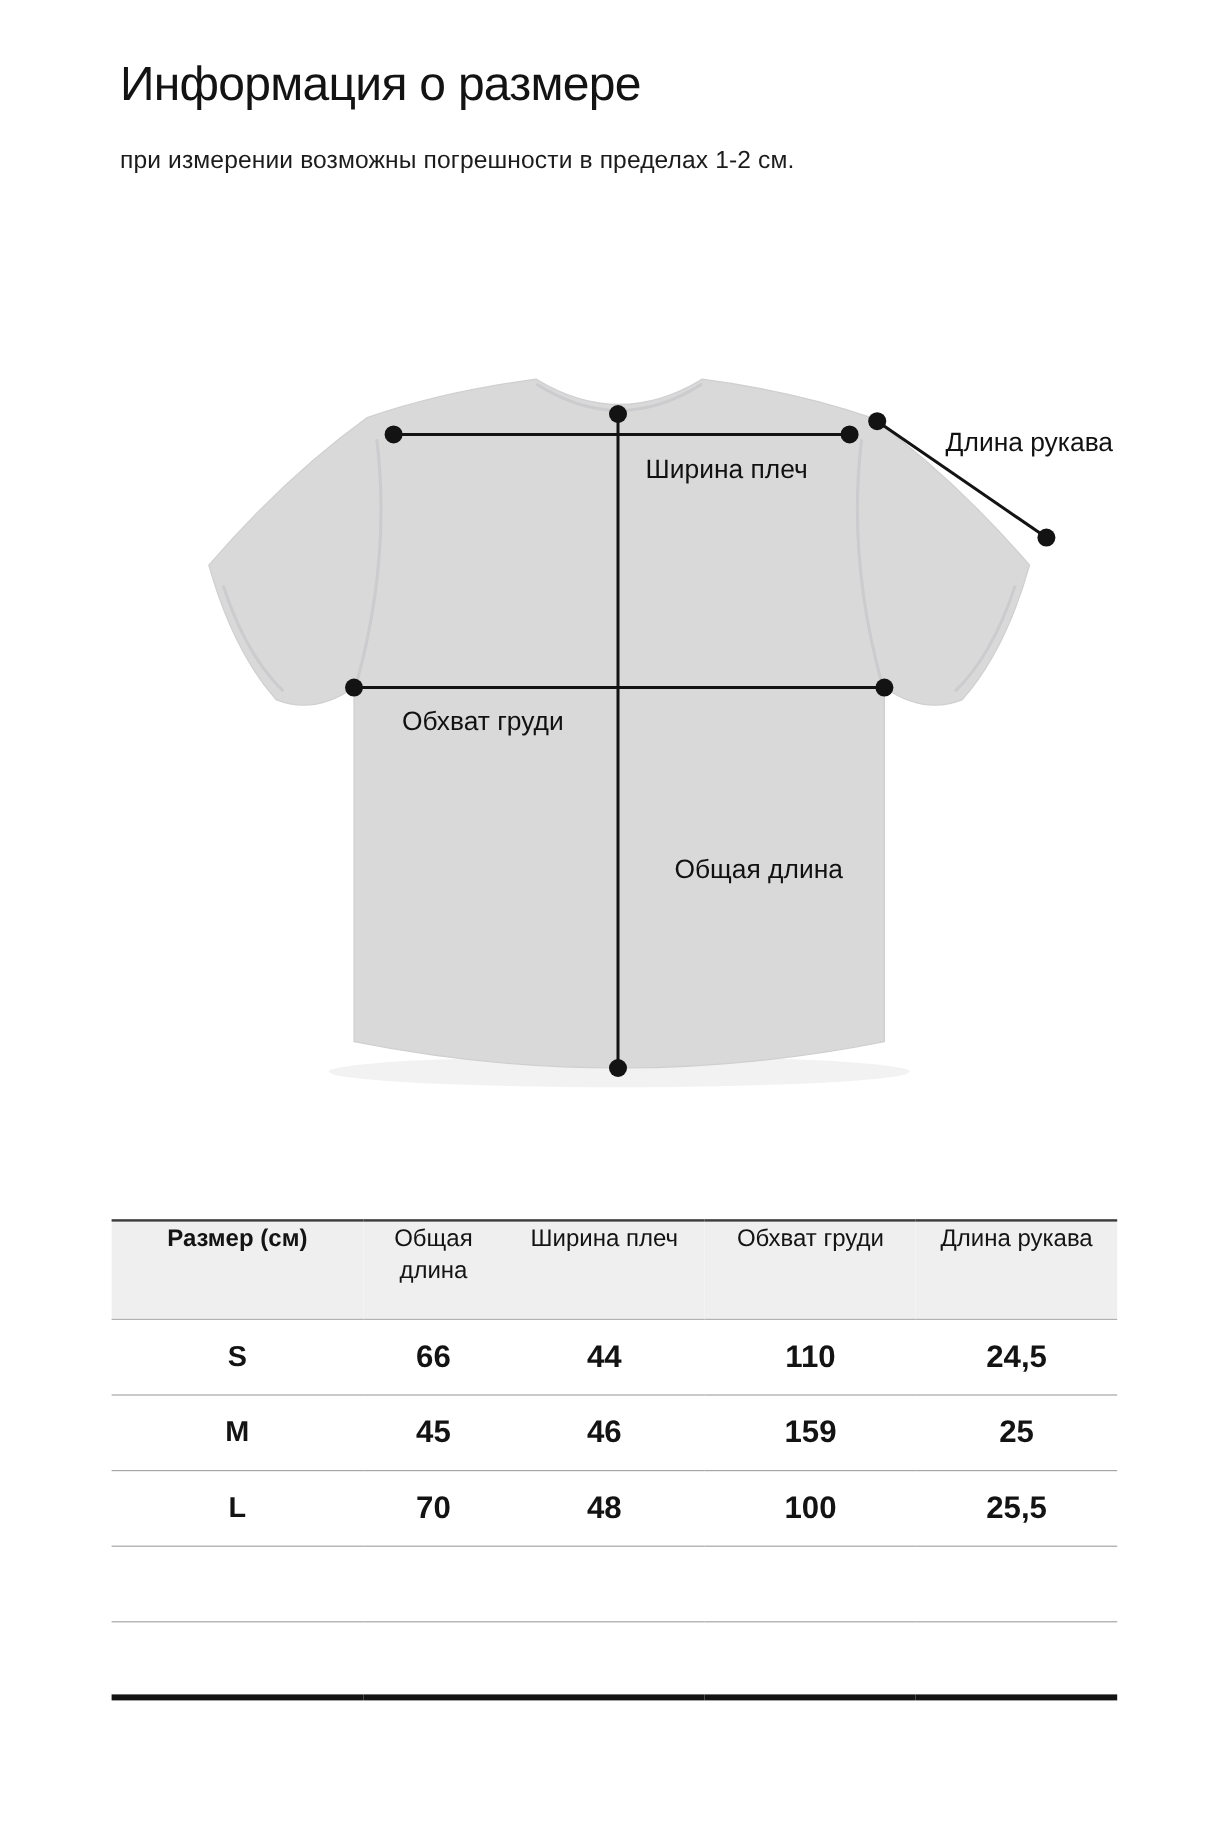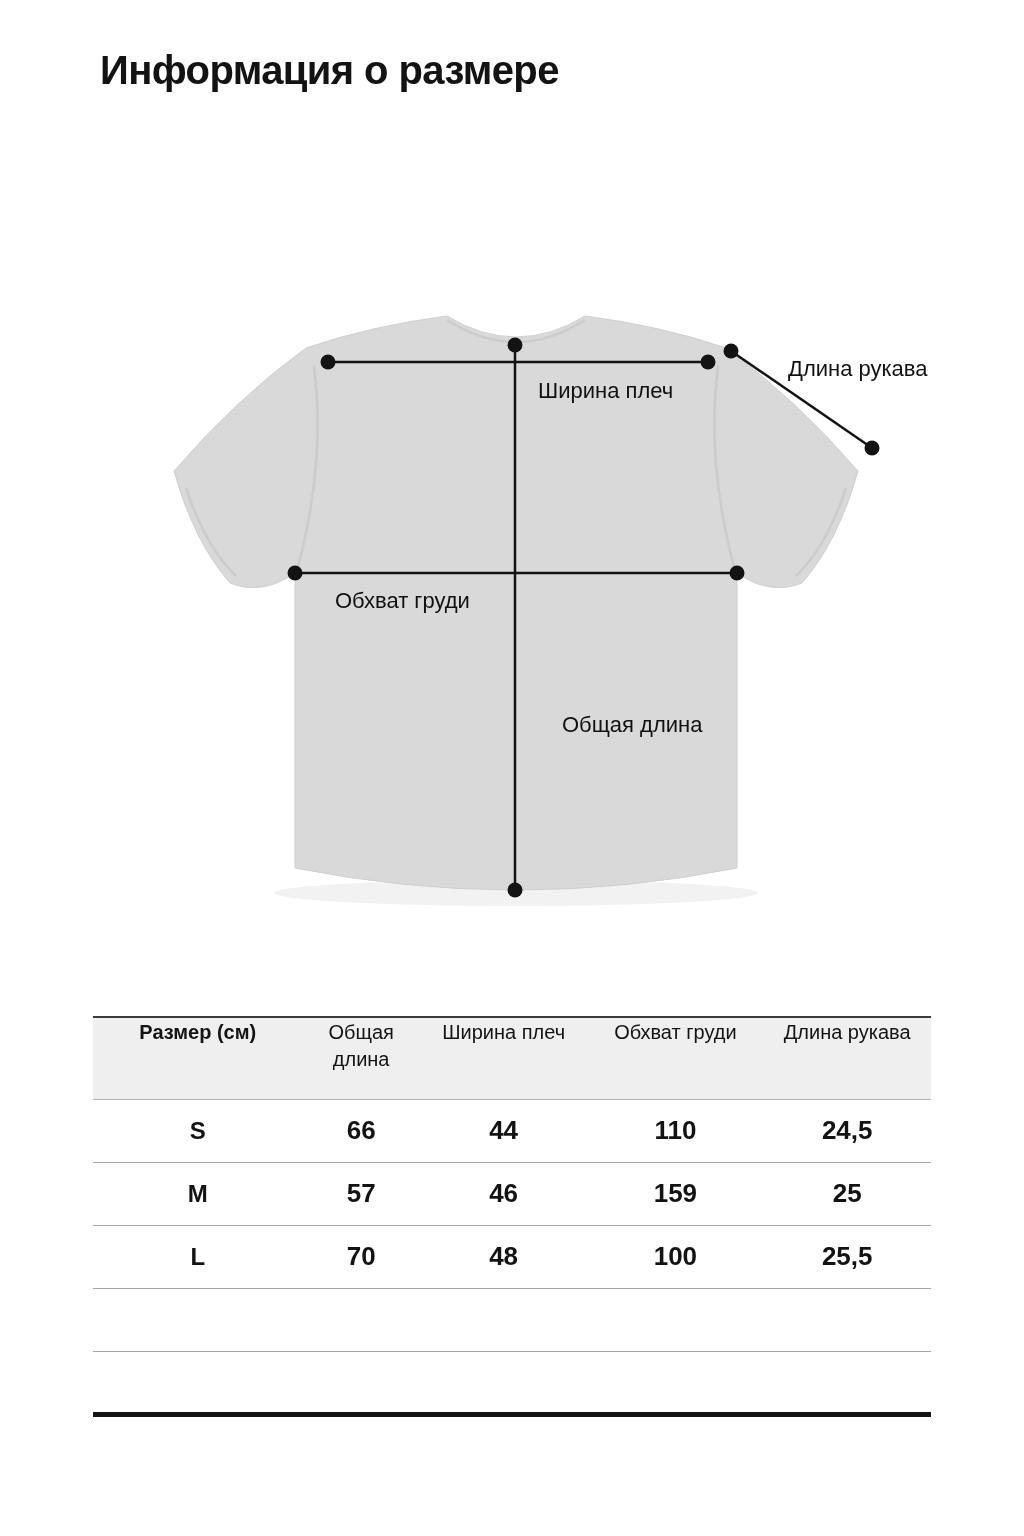--- a/index.html
+++ b/index.html
@@ -6,21 +6,21 @@
   body {
     width: 1024px; height: 1536px;
     background: #ffffff;
     position: relative;
     font-family: "Liberation Sans", sans-serif;
     color: #161616;
     overflow: hidden;
   }
   .page-title {
     position: absolute; left: 100px; top: 48px;
-    font-size: 40px; font-weight: 700; letter-spacing: -0.6px;
+    font-size: 40px; font-weight: 400; letter-spacing: -0.6px;
     color: #131313; margin: 0;
   }
   .page-subtitle {
     position: absolute; left: 100px; top: 116px;
     font-size: 20.5px; line-height: 36px; color: #1c1c1c;
     letter-spacing: 0.1px;
   }
   .diagram {
     position: absolute; left: 90px; top: 280px;
   }
@@ -57,20 +57,21 @@
   .size-table tbody td.size-cell { font-size: 24px; }
   .size-table tbody tr.empty-row td { border-bottom: 1px solid #a6a6a6; }
   .size-table tbody tr.empty-row:last-child td { border-bottom: none; }
 </style>
 </head>
 <body>
 
 <h1 class="page-title">Информация о размере</h1>
 
 <div class="page-subtitle">
+  <div>при измерении возможны погрешности в пределах 1-2 см.</div>
 </div>
 
 <svg class="diagram" width="845" height="670" viewBox="0 0 845 670">
 
   <ellipse cx="426" cy="613" rx="242" ry="13" fill="#000000" opacity="0.05"></ellipse>
 
   <path d="M 216,68
            Q 280,46 357,36
            Q 426,78 495,36
            Q 572,46 636,68
@@ -133,21 +134,21 @@
   <tbody>
     <tr>
       <td class="size-cell">S</td>
       <td>66</td>
       <td>44</td>
       <td>110</td>
       <td>24,5</td>
     </tr>
     <tr>
       <td class="size-cell">M</td>
-      <td>57</td>
+      <td>45</td>
       <td>46</td>
       <td>159</td>
       <td>25</td>
     </tr>
     <tr>
       <td class="size-cell">L</td>
       <td>70</td>
       <td>48</td>
       <td>100</td>
       <td>25,5</td>

